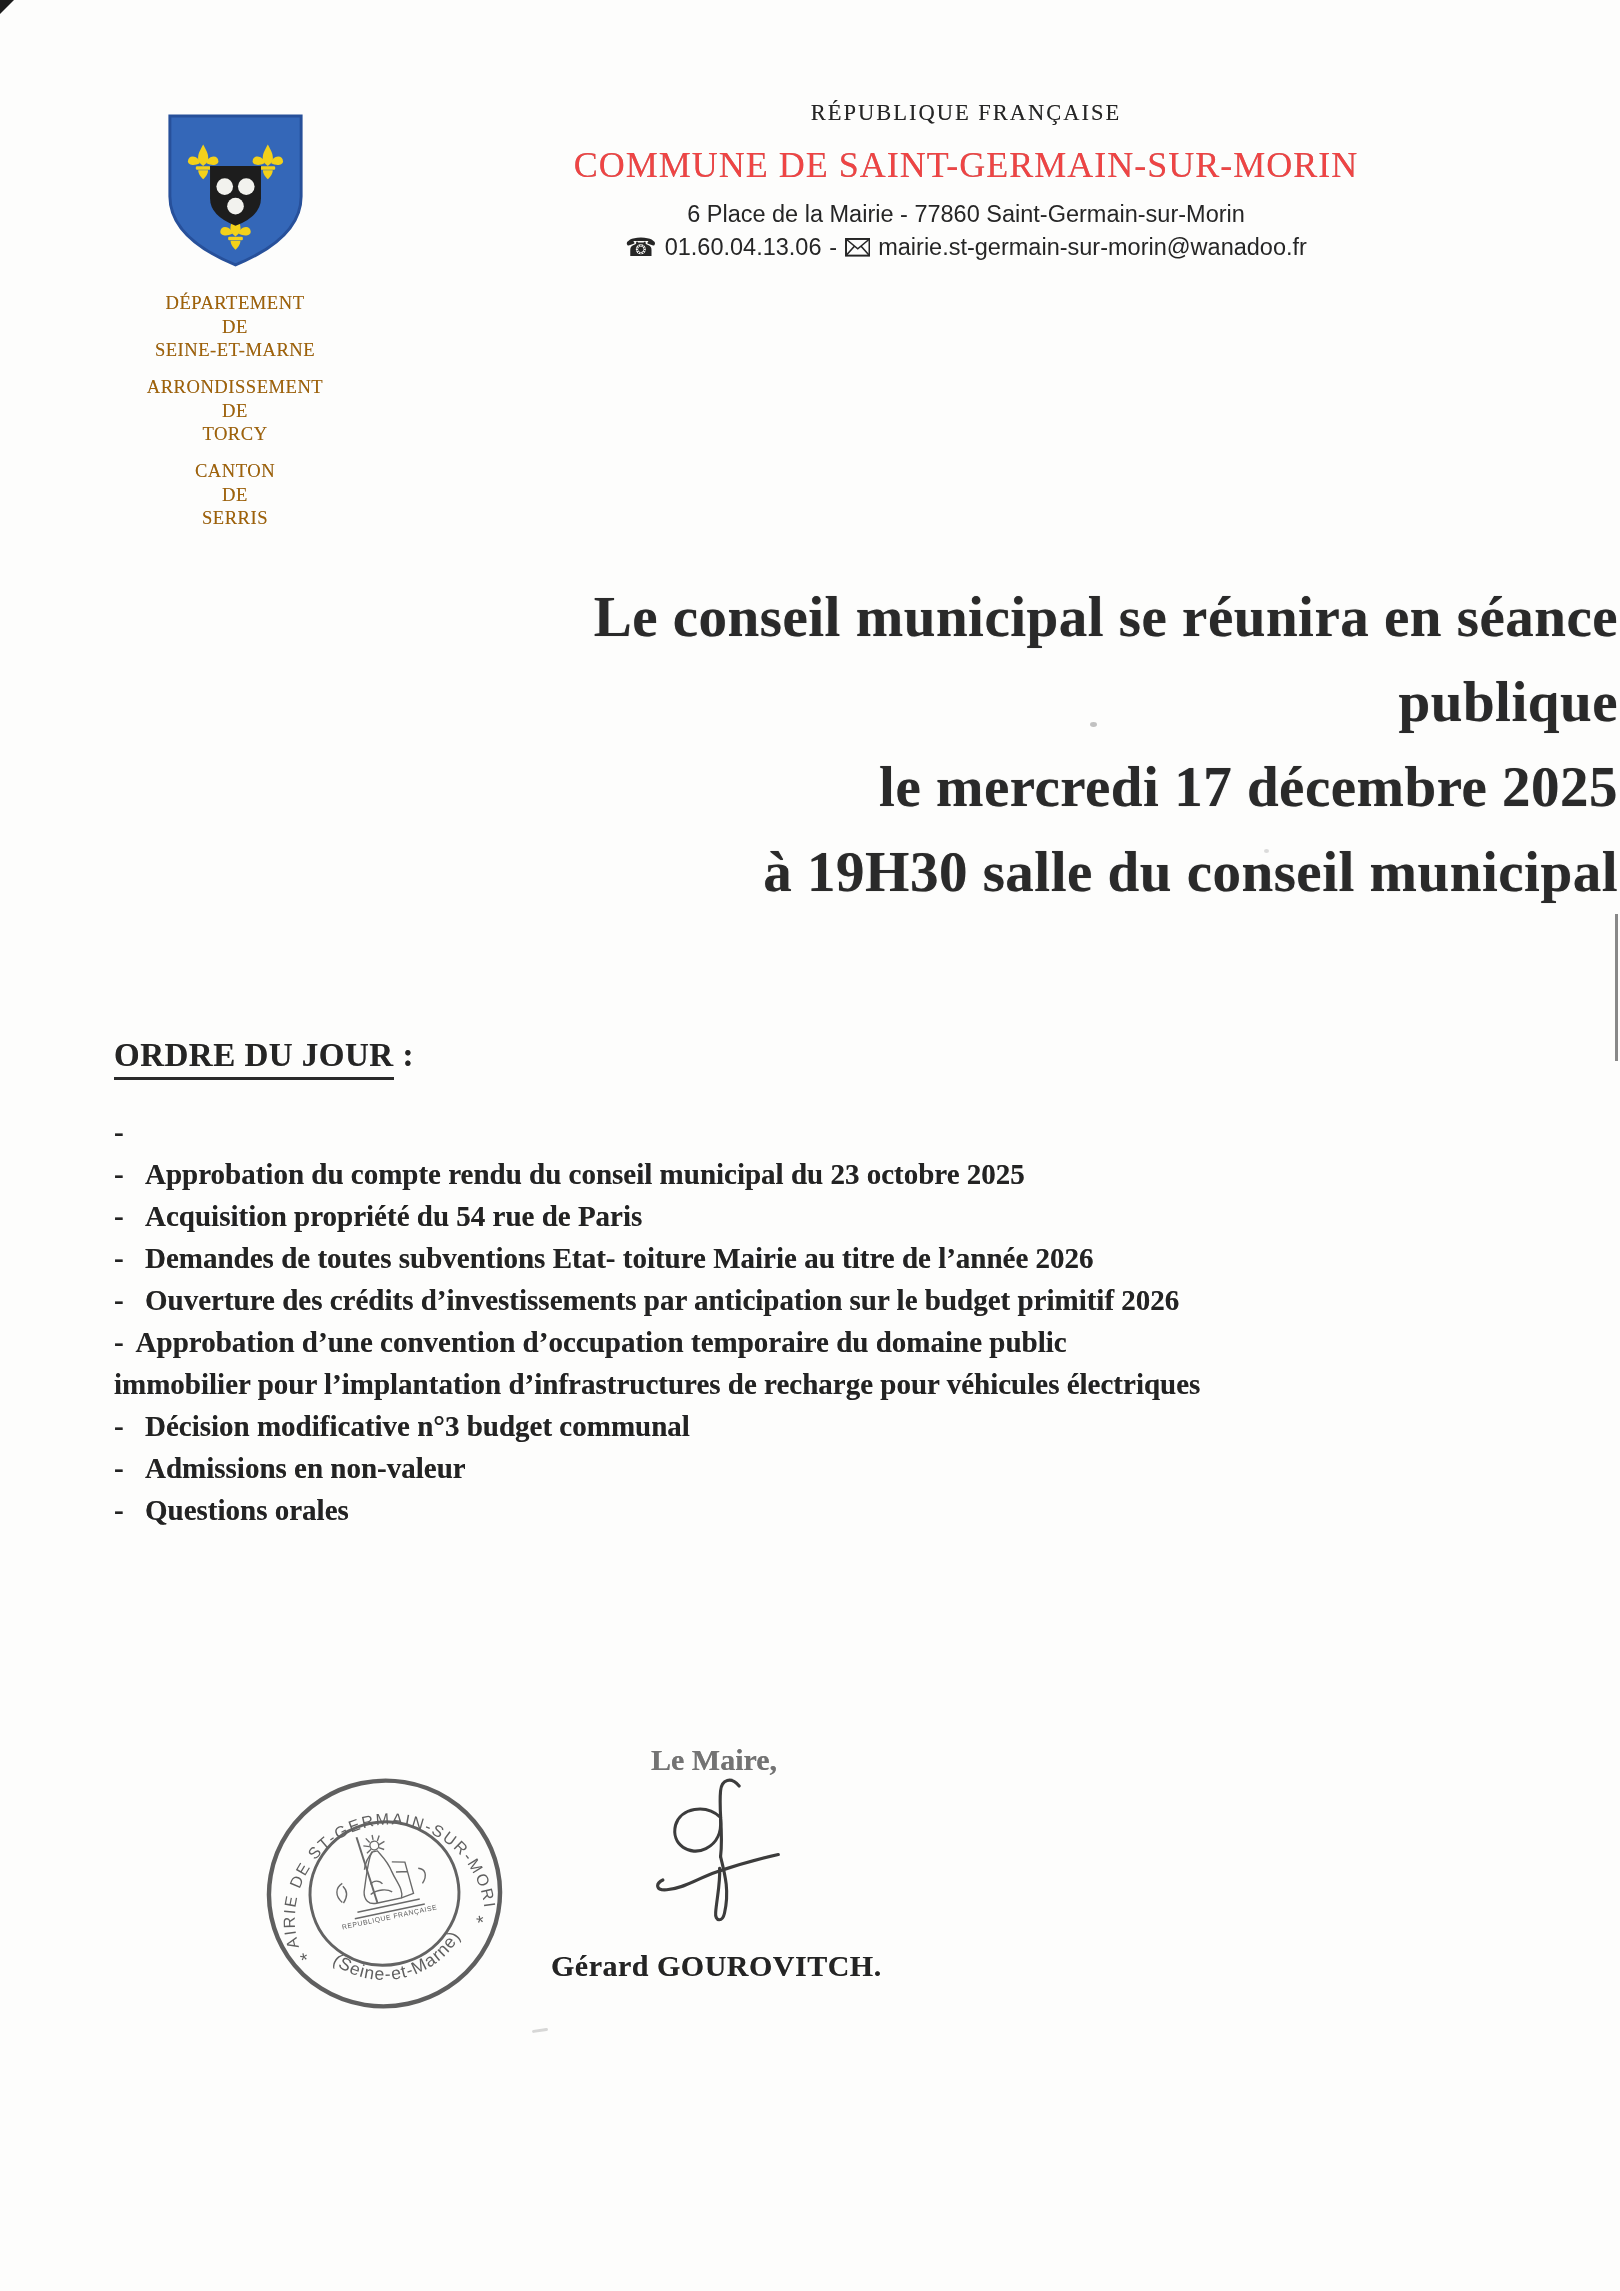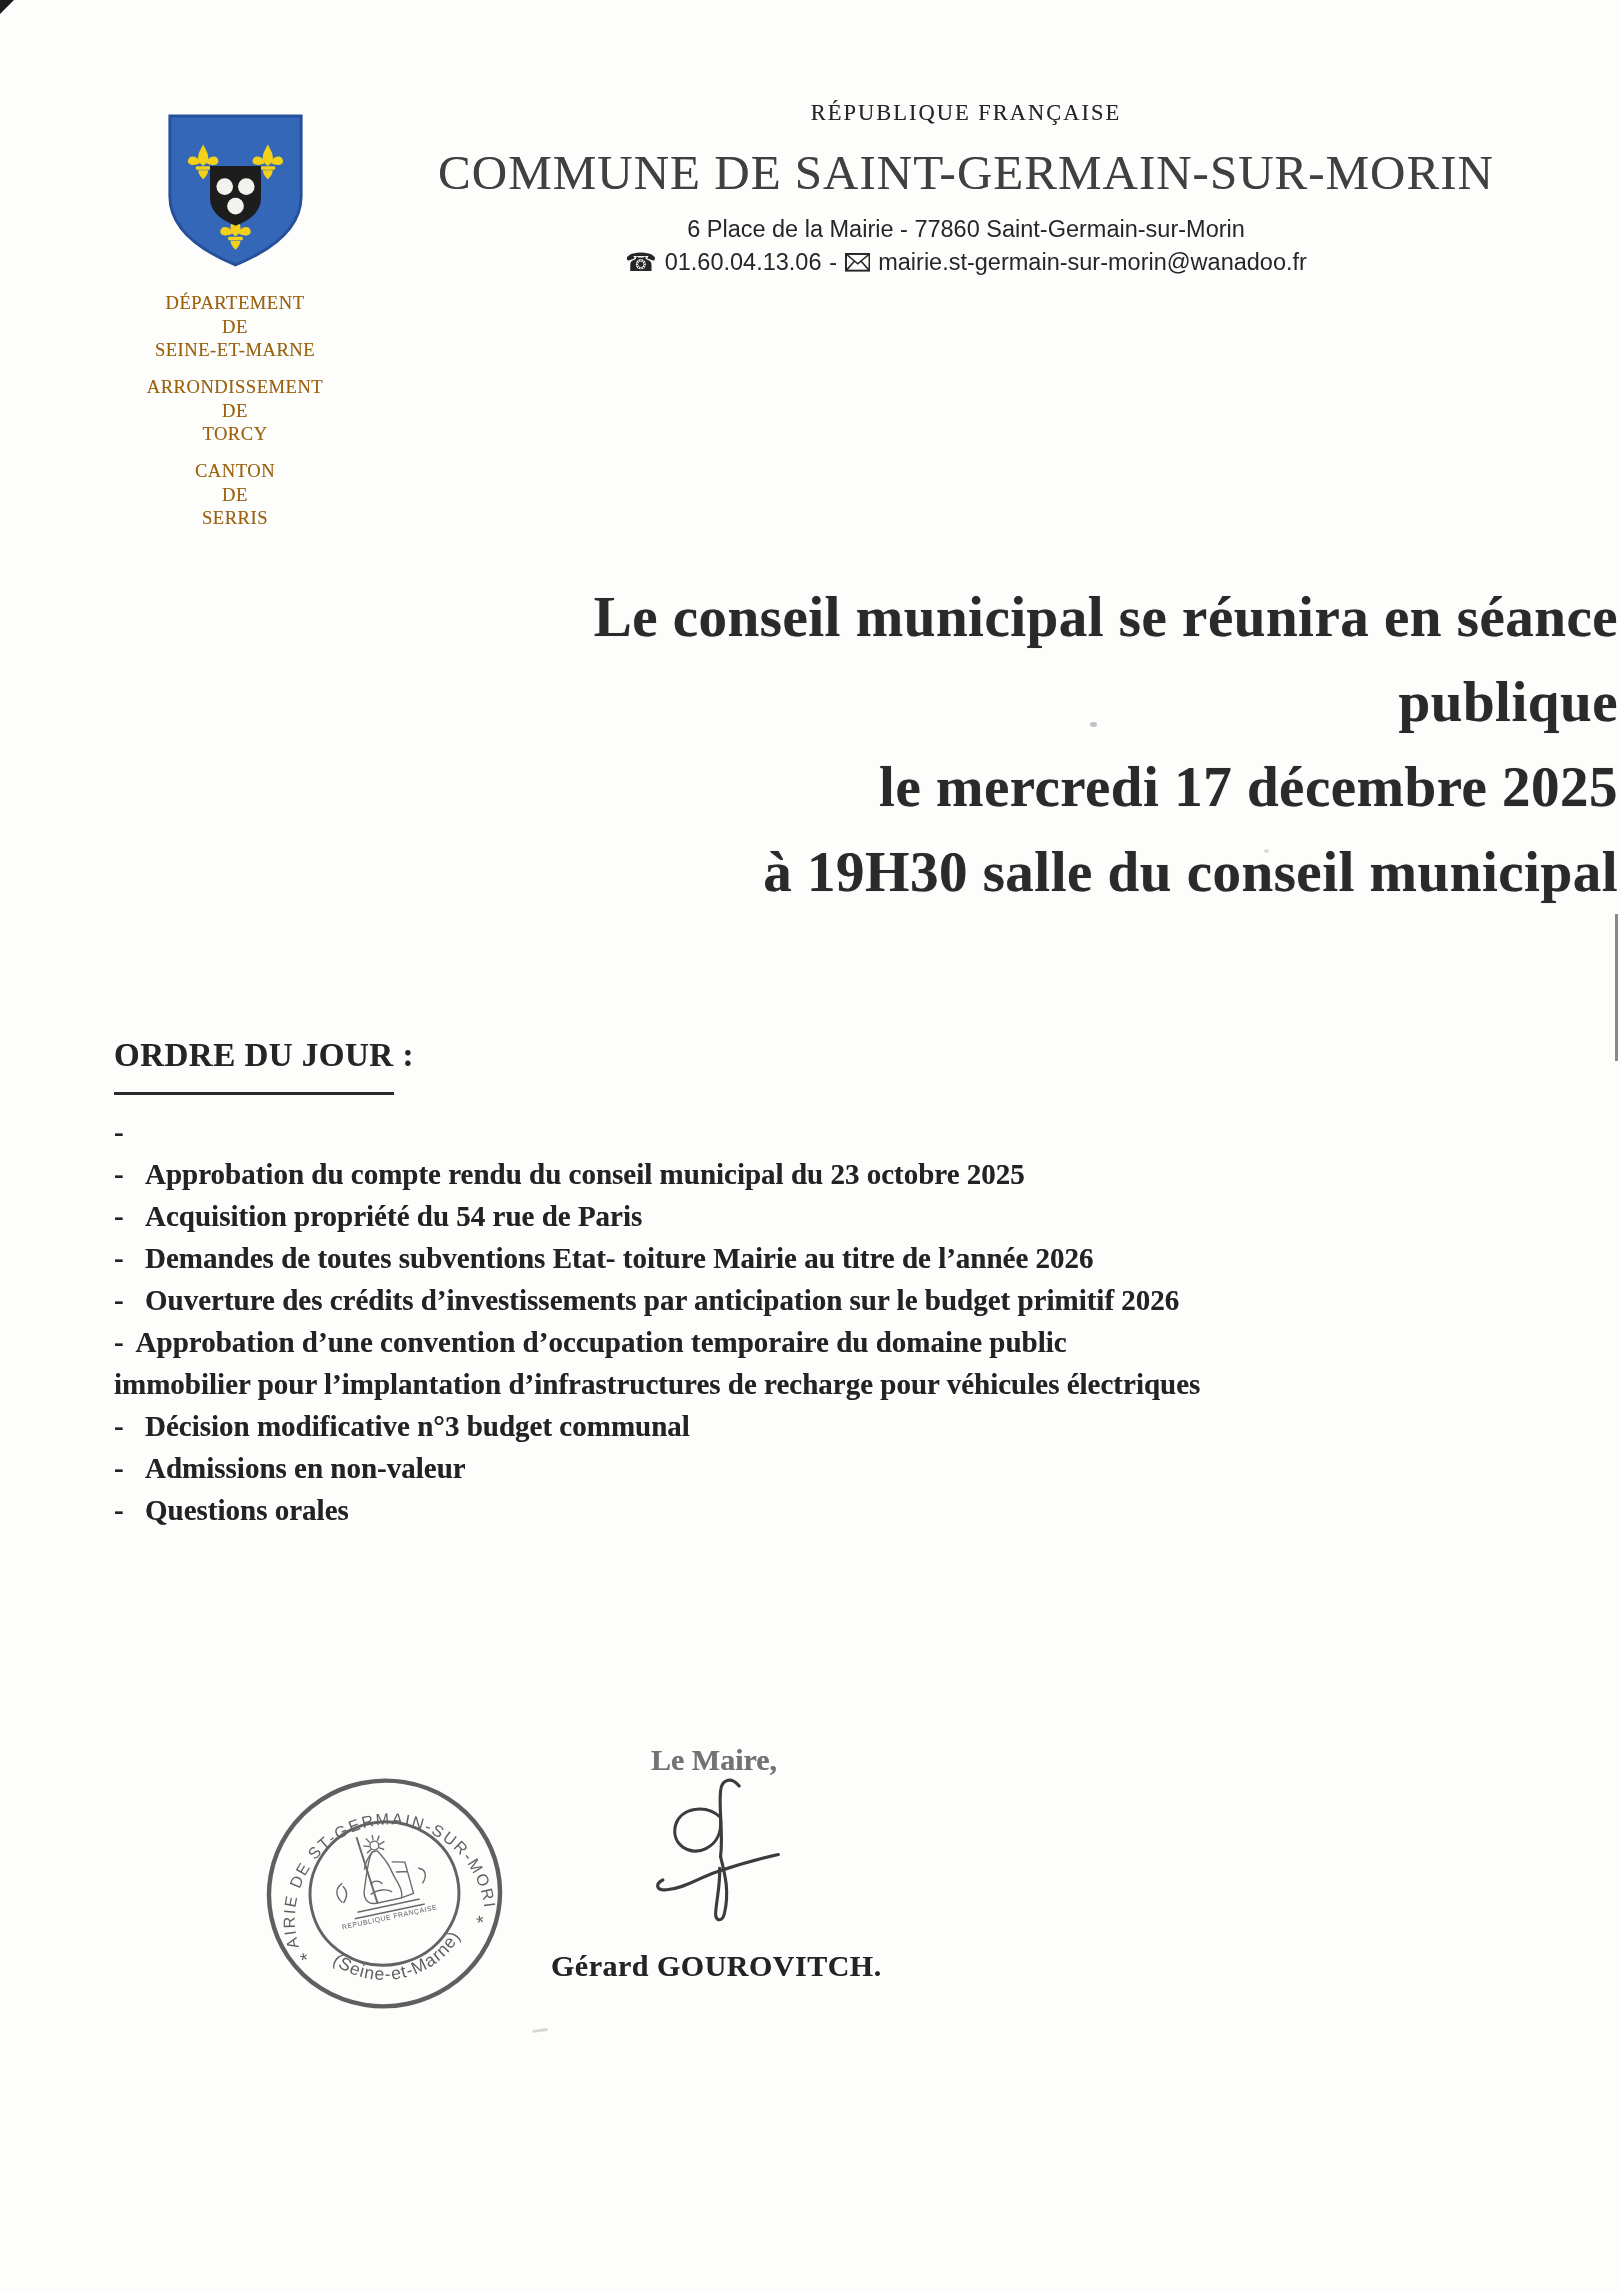--- a/index.html
+++ b/index.html
@@ -12,21 +12,21 @@
     overflow:hidden;
   }
   .abs{position:absolute;}
   
   .letterhead{left:314px;top:100px;width:1304px;text-align:center;}
   .republic{
     font-size:22.5px;letter-spacing:2px;color:#262626;
     text-shadow:0 0 0.5px rgba(0,0,0,.4);
   }
   .commune{
-    margin-top:17.6px;font-size:49px;letter-spacing:1px;color:#404040;
+    margin-top:17.6px;font-size:36px;letter-spacing:1px;color:#ef4444;
     white-space:nowrap;text-shadow:0 0 0.6px rgba(0,0,0,.35);
   }
   .addr,.contact{
     font-family:"Liberation Sans", sans-serif;
     font-size:23.5px;color:#262626;text-align:center;
   }
   .addr{margin-top:15.7px;}
   .contact{margin-top:5.9px;display:flex;justify-content:center;align-items:center;gap:7.8px;}
   .phone-glyph{font-size:25.5px;line-height:1;}
   .env-svg{display:inline-block;vertical-align:-2px;}
@@ -40,21 +40,21 @@
   .main-title{
     left:62px;top:574px;width:1556px;text-align:right;
     font-weight:bold;font-size:57px;line-height:85px;letter-spacing:0.5px;
     color:#2a2a2a;text-shadow:0 0 0.8px rgba(0,0,0,.45);
   }
   
   .agenda-heading{
     left:114px;top:1037px;font-weight:bold;font-size:33px;color:#252525;
     letter-spacing:0.5px;text-shadow:0 0 0.6px rgba(0,0,0,.4);
   }
-  .agenda-heading .ul{border-bottom:3.9px solid #2a2a2a;padding-bottom:19px;}
+  .agenda-heading .ul{border-bottom:3.9px solid #2a2a2a;padding-bottom:4px;}
   .agenda-list{
     left:114px;top:1111px;width:1460px;
     font-weight:bold;font-size:29px;line-height:42px;color:#232323;
     text-shadow:0 0 0.6px rgba(0,0,0,.4);
   }
   .agenda-item{display:flex;}
   .agenda-item .dash{width:31px;flex:0 0 31px;}
   
   .le-maire{left:651px;top:1743px;font-weight:bold;font-size:30px;color:#737373;
     text-shadow:0 0 0.6px rgba(0,0,0,.4);}

